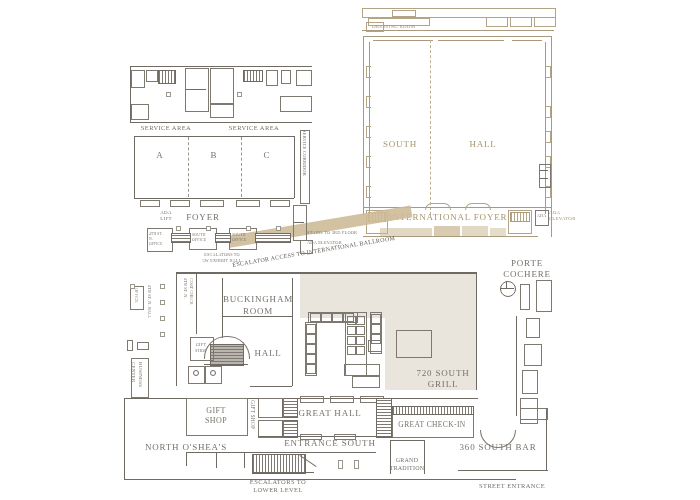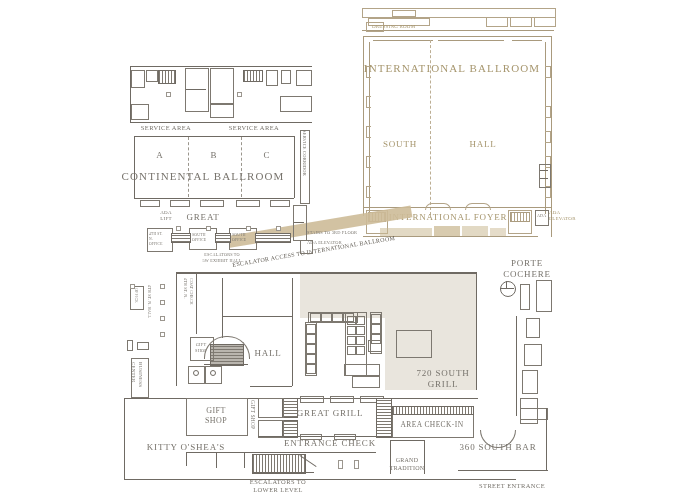--- a/index.html
+++ b/index.html
@@ -82,21 +82,20 @@
   <div class="thint" style="left:545px;top:66px;width:5px;height:10px;border-left:none;"></div>
   <div class="thint" style="left:545px;top:106px;width:5px;height:10px;border-left:none;"></div>
   <div class="thint" style="left:545px;top:131px;width:5px;height:10px;border-left:none;"></div>
   <div class="thint" style="left:545px;top:156px;width:5px;height:10px;border-left:none;"></div>
   <div class="thint" style="left:545px;top:186px;width:5px;height:10px;border-left:none;"></div>
 
   <div class="thin" style="left:539px;top:164px;width:10px;height:22px;"></div>
   <div class="w" style="left:540px;top:170px;width:8px;height:1px;"></div>
   <div class="w" style="left:540px;top:178px;width:8px;height:1px;"></div>
 
-  <div class="lbl big tan ctr" style="left:452px;top:62px;">INTERNATIONAL BALLROOM</div>
   <div class="lbl mid tan ctr" style="left:400px;top:139px;">SOUTH</div>
   <div class="lbl mid tan ctr" style="left:483px;top:139px;">HALL</div>
 
   <div class="wt" style="left:363px;top:207px;width:189px;height:1px;"></div>
   <div class="wt" style="left:363px;top:236px;width:175px;height:1px;"></div>
   <div class="wt" style="left:551px;top:207px;width:1px;height:30px;"></div>
   <div class="thint" style="left:366px;top:210px;width:20px;height:22px;"></div>
   <div class="hatcht" style="left:368px;top:212px;width:16px;height:8px;"></div>
   <div class="thint" style="left:508px;top:210px;width:22px;height:22px;"></div>
   <div class="hatcht" style="left:510px;top:212px;width:18px;height:8px;"></div>
@@ -141,32 +140,31 @@
 
   <div class="w" style="left:134px;top:136px;width:160px;height:1px;"></div>
   <div class="w" style="left:134px;top:136px;width:1px;height:62px;"></div>
   <div class="w" style="left:294px;top:136px;width:1px;height:62px;"></div>
   <div class="w" style="left:134px;top:198px;width:160px;height:1px;"></div>
   <div class="vdash" style="left:188px;top:137px;height:60px;"></div>
   <div class="vdash" style="left:241px;top:137px;height:60px;"></div>
   <div class="lbl mid grey ctr" style="left:160px;top:150px;">A</div>
   <div class="lbl mid grey ctr" style="left:214px;top:150px;">B</div>
   <div class="lbl mid grey ctr" style="left:267px;top:150px;">C</div>
-  <div class="lbl big grey ctr" style="left:203px;top:170px;">CONTINENTAL BALLROOM</div>
 
   <div class="thin" style="left:300px;top:130px;width:8px;height:72px;"></div>
   <div class="lbl xs grey vert" style="left:307px;top:130px;transform:rotate(90deg);font-size:4.5px;">SERVICE CORRIDOR</div>
 
   <div class="thin" style="left:140px;top:200px;width:18px;height:5px;"></div>
   <div class="thin" style="left:170px;top:200px;width:18px;height:5px;"></div>
   <div class="thin" style="left:200px;top:200px;width:22px;height:5px;"></div>
   <div class="thin" style="left:236px;top:200px;width:22px;height:5px;"></div>
   <div class="thin" style="left:270px;top:200px;width:18px;height:5px;"></div>
   <div class="lbl xs grey ctr" style="left:166px;top:210px;line-height:6px;text-align:center;">ADA<br>LIFT</div>
-  <div class="lbl mid grey ctr" style="left:203px;top:212px;">GREAT</div>
+  <div class="lbl mid grey ctr" style="left:203px;top:212px;">FOYER</div>
 
   <div class="thin" style="left:147px;top:228px;width:24px;height:22px;"></div>
   <div class="lbl xs grey" style="left:149px;top:232px;font-size:3.6px;line-height:5px;">4TH ST.<br>N.<br>OFFICE</div>
   <div class="thin" style="left:189px;top:228px;width:26px;height:20px;"></div>
   <div class="lbl xs grey" style="left:192px;top:233px;font-size:3.8px;line-height:5px;">SOUTH<br>OFFICE</div>
   <div class="thin" style="left:229px;top:228px;width:26px;height:20px;"></div>
   <div class="lbl xs grey" style="left:232px;top:233px;font-size:3.8px;line-height:5px;">SOUTH<br>OFFICE</div>
   <div class="hatchh" style="left:171px;top:233px;width:18px;height:8px;"></div>
   <div class="hatchh" style="left:215px;top:233px;width:14px;height:8px;"></div>
   <div class="hatchh" style="left:255px;top:233px;width:34px;height:8px;"></div>
@@ -183,20 +181,21 @@
   <div class="lbl xs grey" style="left:307px;top:240px;font-size:4.4px;">ADA ELEVATOR</div>
 
   <div class="fill-beige" style="left:300px;top:272px;width:176px;height:46px;"></div>
   <div class="fill-beige" style="left:385px;top:272px;width:91px;height:118px;"></div>
   <div class="w" style="left:176px;top:272px;width:300px;height:2px;"></div>
   <div class="w" style="left:476px;top:272px;width:1px;height:118px;"></div>
 
   <div class="w" style="left:222px;top:278px;width:1px;height:60px;"></div>
   <div class="w" style="left:292px;top:278px;width:1px;height:108px;"></div>
   <div class="w" style="left:222px;top:316px;width:70px;height:1px;"></div>
+  <div class="lbl mid grey ctr" style="left:258px;top:293px;text-align:center;line-height:12px;">BUCKINGHAM<br>ROOM</div>
 
   <div class="w" style="left:176px;top:274px;width:1px;height:112px;"></div>
   <div class="w" style="left:196px;top:274px;width:1px;height:60px;"></div>
   <div class="lbl xs grey vert" style="left:194px;top:278px;transform:rotate(90deg);font-size:4px;">COAT CHECK</div>
   <div class="lbl xs grey vert" style="left:188px;top:278px;transform:rotate(90deg);font-size:4px;">4TH ST. N.</div>
 
   <div class="w" style="left:250px;top:386px;width:42px;height:1px;"></div>
   <div class="lbl mid grey ctr" style="left:268px;top:348px;">HALL</div>
 
   <div class="thin" style="left:204px;top:336px;width:44px;height:22px;border-radius:22px 22px 0 0;border-bottom:none;"></div>
@@ -250,21 +249,21 @@
   <div class="circ" style="left:500px;top:281px;width:14px;height:14px;"></div>
   <div class="w" style="left:500px;top:288px;width:14px;height:1px;"></div>
   <div class="w" style="left:506px;top:281px;width:1px;height:7px;"></div>
   <div class="thin" style="left:520px;top:284px;width:8px;height:24px;"></div>
   <div class="thin" style="left:536px;top:280px;width:14px;height:30px;"></div>
 
   <div class="w" style="left:124px;top:398px;width:1px;height:82px;"></div>
   <div class="w" style="left:124px;top:479px;width:392px;height:1px;"></div>
   <div class="w" style="left:124px;top:398px;width:140px;height:1px;"></div>
 
-  <div class="lbl mid grey ctr" style="left:186px;top:442px;">KITTY O'SHEA'S</div>
+  <div class="lbl mid grey ctr" style="left:186px;top:442px;">NORTH O'SHEA'S</div>
 
   <div class="thin" style="left:186px;top:398px;width:60px;height:36px;"></div>
   <div class="lbl sm grey ctr" style="left:216px;top:406px;text-align:center;line-height:10px;font-size:8px;">GIFT<br>SHOP</div>
 
   <div class="thin" style="left:131px;top:358px;width:16px;height:38px;"></div>
   <div class="lbl xs grey vert" style="left:144px;top:362px;transform:rotate(90deg);font-size:5px;line-height:7px;">BUSINESS<br>CENTER</div>
   <div class="thin" style="left:130px;top:286px;width:12px;height:22px;"></div>
   <div class="lbl xs grey vert" style="left:139px;top:288px;transform:rotate(90deg);font-size:4px;">OFFICE</div>
   <div class="lbl xs grey vert" style="left:152px;top:285px;transform:rotate(90deg);font-size:4px;">4TH ST. N. HALL</div>
   <div class="sqs" style="left:160px;top:284px;"></div>
@@ -278,40 +277,40 @@
   <div class="w" style="left:292px;top:398px;width:186px;height:1px;"></div>
   <div class="thin" style="left:300px;top:396px;width:22px;height:5px;"></div>
   <div class="thin" style="left:330px;top:396px;width:22px;height:5px;"></div>
   <div class="thin" style="left:360px;top:396px;width:22px;height:5px;"></div>
   <div class="hatchh" style="left:282px;top:398px;width:14px;height:18px;"></div>
   <div class="hatchh" style="left:282px;top:420px;width:14px;height:16px;"></div>
   <div class="hatchh" style="left:376px;top:398px;width:14px;height:38px;"></div>
   <div class="thin" style="left:258px;top:398px;width:24px;height:18px;"></div>
   <div class="thin" style="left:258px;top:420px;width:24px;height:16px;"></div>
   <div class="lbl xs grey vert" style="left:256px;top:400px;transform:rotate(90deg);font-size:5.5px;">GIFT SHOP</div>
-  <div class="lbl mid grey ctr" style="left:330px;top:408px;">GREAT GRILL</div>
-  <div class="lbl mid grey ctr" style="left:330px;top:438px;">ENTRANCE CHECK</div>
+  <div class="lbl mid grey ctr" style="left:330px;top:408px;">GREAT HALL</div>
+  <div class="lbl mid grey ctr" style="left:330px;top:438px;">ENTRANCE SOUTH</div>
   <div class="w" style="left:258px;top:436px;width:134px;height:1px;"></div>
   <div class="thin" style="left:300px;top:434px;width:20px;height:4px;"></div>
   <div class="thin" style="left:334px;top:434px;width:20px;height:4px;"></div>
 
   <div class="w" style="left:186px;top:452px;width:190px;height:1px;"></div>
   <div class="w" style="left:186px;top:452px;width:1px;height:14px;"></div>
   <div class="w" style="left:216px;top:452px;width:1px;height:16px;"></div>
   <div class="w" style="left:244px;top:452px;width:1px;height:16px;"></div>
   <div class="hatch" style="left:252px;top:454px;width:52px;height:18px;"></div>
   <div class="w" style="left:300px;top:455px;width:20px;height:1px;transform:rotate(34deg);transform-origin:0 0;"></div>
   <div class="w" style="left:252px;top:472px;width:62px;height:1px;"></div>
   <div class="lbl sm grey ctr" style="left:278px;top:478px;text-align:center;line-height:8px;font-size:6.5px;">ESCALATORS TO<br>LOWER LEVEL</div>
   <div class="sqs" style="left:338px;top:460px;width:3px;height:7px;"></div>
   <div class="sqs" style="left:354px;top:460px;width:3px;height:7px;"></div>
 
   <div class="thin" style="left:392px;top:412px;width:80px;height:24px;"></div>
   <div class="hatch" style="left:392px;top:406px;width:80px;height:7px;"></div>
-  <div class="lbl sm grey ctr" style="left:432px;top:420px;font-size:7.5px;">AREA CHECK-IN</div>
+  <div class="lbl sm grey ctr" style="left:432px;top:420px;font-size:7.5px;">GREAT CHECK-IN</div>
 
   <div class="w" style="left:390px;top:440px;width:1px;height:34px;"></div>
   <div class="w" style="left:424px;top:440px;width:1px;height:34px;"></div>
   <div class="w" style="left:390px;top:440px;width:34px;height:1px;"></div>
   <div class="lbl xs grey ctr" style="left:407px;top:456px;text-align:center;line-height:8px;font-size:6px;">GRAND<br>TRADITION</div>
 
   <div class="thin" style="left:480px;top:430px;width:34px;height:17px;border-radius:0 0 34px 34px;border-top:none;"></div>
   <div class="lbl mid grey ctr" style="left:498px;top:442px;">360 SOUTH BAR</div>
   <div class="thin" style="left:520px;top:408px;width:26px;height:10px;"></div>
   <div class="w" style="left:546px;top:408px;width:1px;height:62px;"></div>

